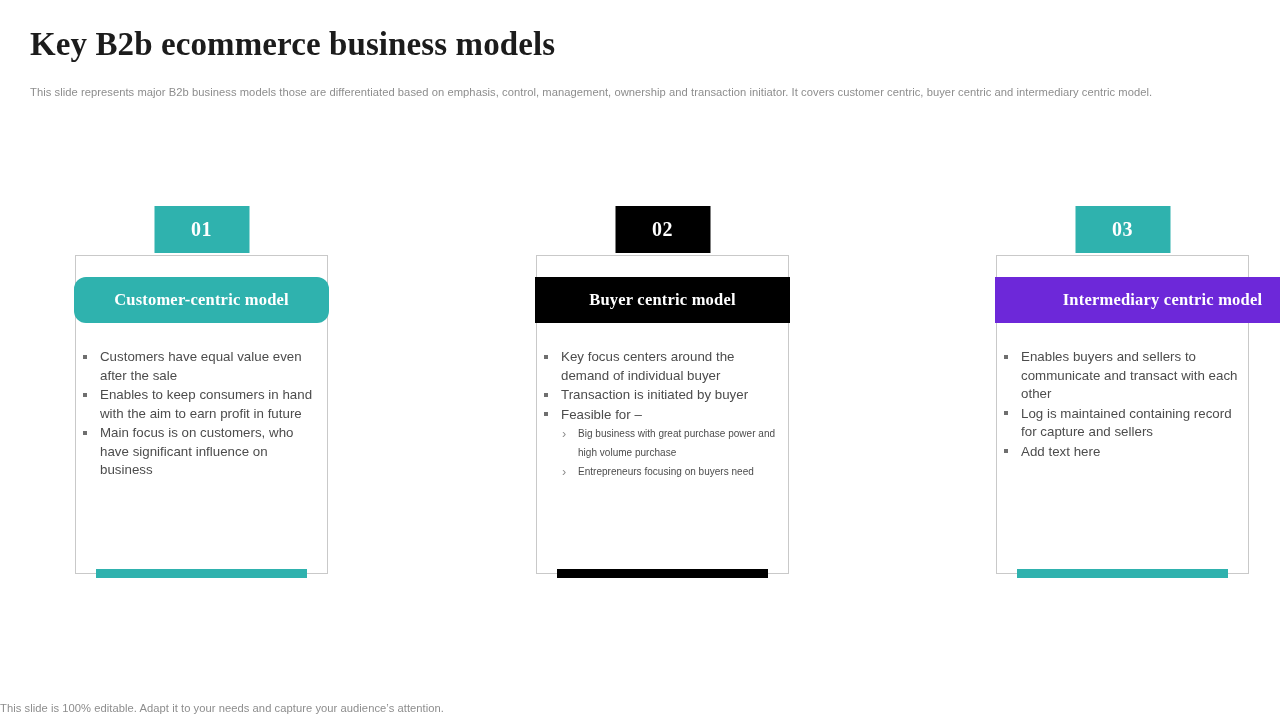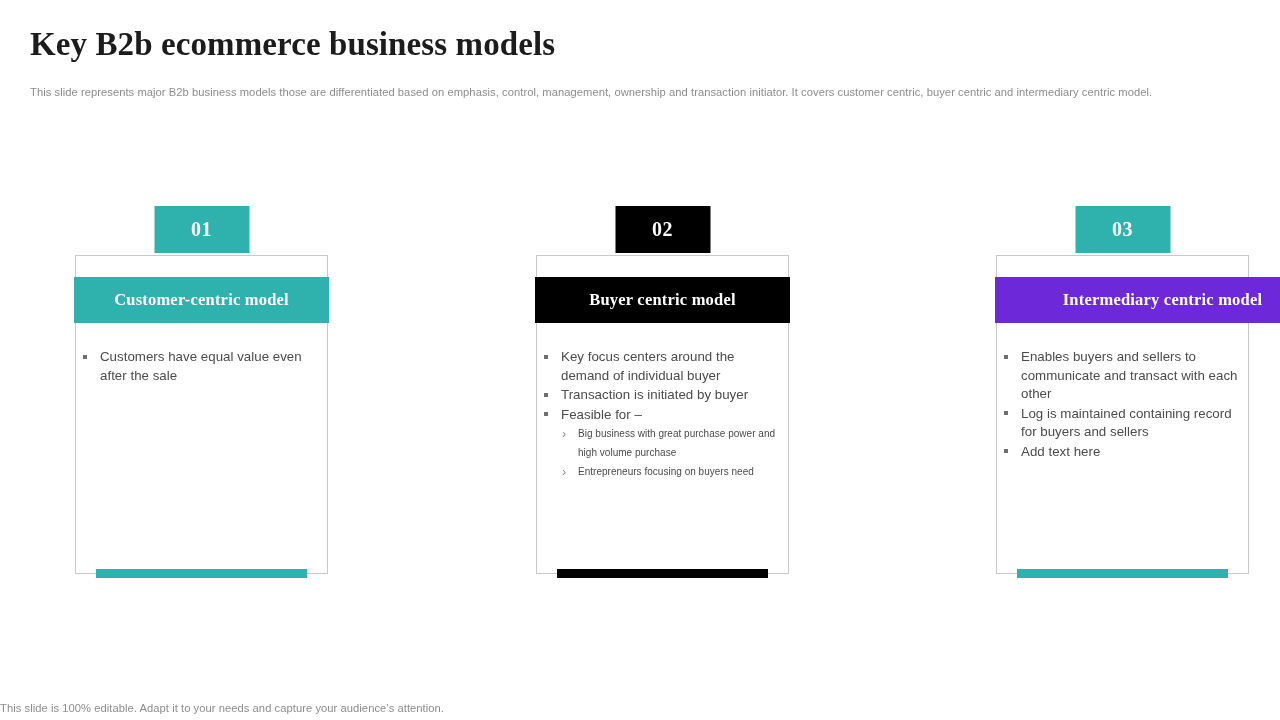--- a/index.html
+++ b/index.html
@@ -190,25 +190,33 @@
 </head>
 <body>
 
 <div class="slide-title">Key B2b ecommerce business models</div>
 <div class="slide-subtitle">This slide represents major B2b business models those are differentiated based on emphasis, control, management, ownership and transaction initiator. It covers customer centric, buyer centric and intermediary centric model.</div>
 
 <div class="cards">
     <div class="card-wrap c0">
       <div class="num-badge" style="background: rgb(47, 178, 174);">01</div>
       <div class="card-box"></div>
-      <div class="card-band" style="background: rgb(47, 178, 174);">Customer-centric model</div>
+      <div class="card-band" style="background: rgb(47, 178, 174); border-radius: 12px;">Customer-centric model</div>
       <div class="bullets">
         <div class="bullet-row">
           <span class="bullet-mark"><span class="sq"></span></span>
           <span class="bullet-text">Customers have equal value even after the sale</span>
+        </div>
+        <div class="bullet-row">
+          <span class="bullet-mark"><span class="sq"></span></span>
+          <span class="bullet-text">Enables to keep consumers in hand with the aim to earn profit in future</span>
+        </div>
+        <div class="bullet-row">
+          <span class="bullet-mark"><span class="sq"></span></span>
+          <span class="bullet-text">Main focus is on customers, who have significant influence on business</span>
         </div>
       </div>
       <div class="card-footbar" style="background: rgb(47, 178, 174);"></div>
     </div>
     <div class="card-wrap c1">
       <div class="num-badge" style="background: rgb(0, 0, 0);">02</div>
       <div class="card-box"></div>
       <div class="card-band" style="background: rgb(0, 0, 0);">Buyer centric model</div>
       <div class="bullets">
         <div class="bullet-row">
@@ -238,21 +246,21 @@
       <div class="num-badge" style="background: rgb(47, 178, 174);">03</div>
       <div class="card-box"></div>
       <div class="card-band" style="background: #6d28d9; padding-left: 40px;">Intermediary centric model</div>
       <div class="bullets">
         <div class="bullet-row">
           <span class="bullet-mark"><span class="sq"></span></span>
           <span class="bullet-text">Enables buyers and sellers to communicate and transact with each other</span>
         </div>
         <div class="bullet-row">
           <span class="bullet-mark"><span class="sq"></span></span>
-          <span class="bullet-text">Log is maintained containing record for buyers and sellers</span>
+          <span class="bullet-text">Log is maintained containing record for capture and sellers</span>
         </div>
         <div class="bullet-row">
           <span class="bullet-mark"><span class="sq"></span></span>
           <span class="bullet-text">Add text here</span>
         </div>
       </div>
       <div class="card-footbar" style="background: rgb(47, 178, 174);"></div>
     </div>
   </div>
 

